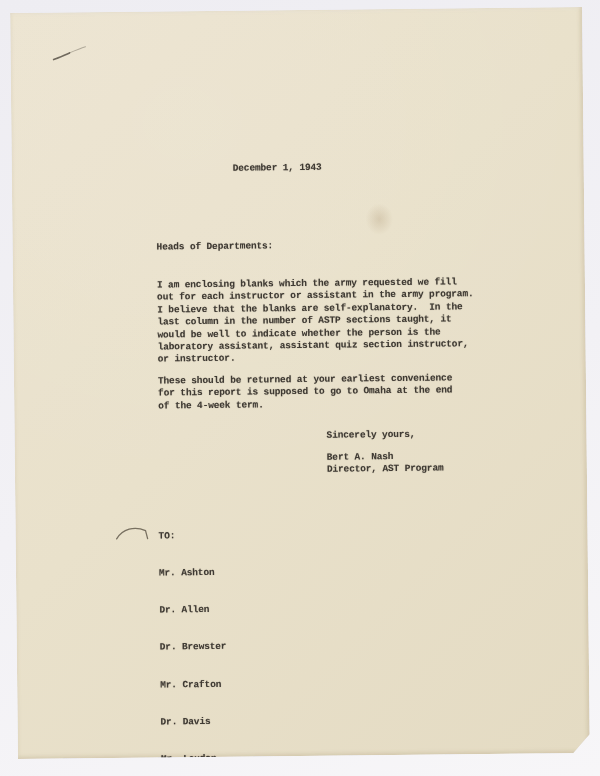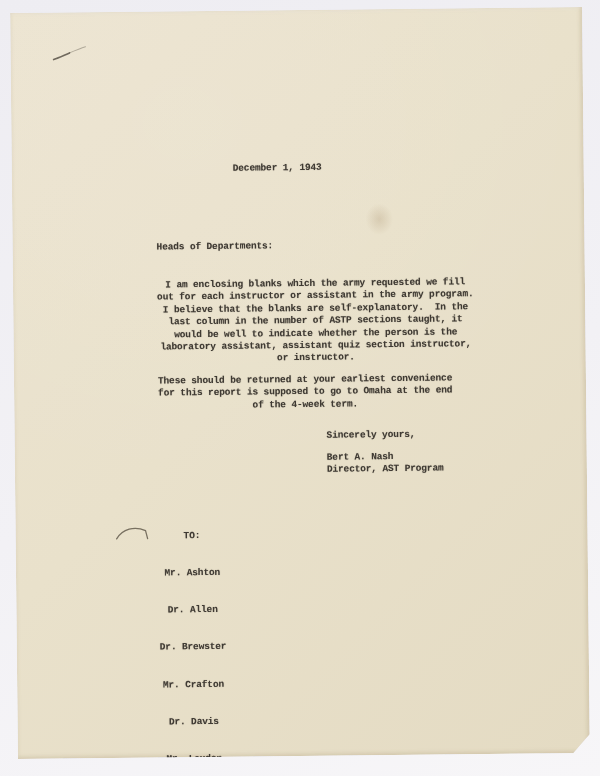--- a/index.html
+++ b/index.html
@@ -6,21 +6,20 @@
   html, body {
     width: 600px; height: 776px;
     background: #f1f0f4;
     overflow: hidden;
     font-family: "Liberation Mono", "DejaVu Sans Mono", monospace;
   }
   .scan-bed {
     position: relative;
     width: 600px; height: 776px;
     background: linear-gradient(160deg, #eeedf2 0%, #f2f1f5 55%, #f7f6f8 100%);
-    text-align: center;
   }
   .paper {
     position: absolute;
     left: 14px; top: 10px;
     width: 572px; height: 746px;
     transform: rotate(-0.6deg);
     transform-origin: 50% 50%;
     background:
       radial-gradient(130% 90% at 30% 15%, rgba(255,255,255,0.06), rgba(0,0,0,0) 60%),
       linear-gradient(135deg, #ece4d1 0%, #e9e1cb 45%, #e4dbc3 100%);

